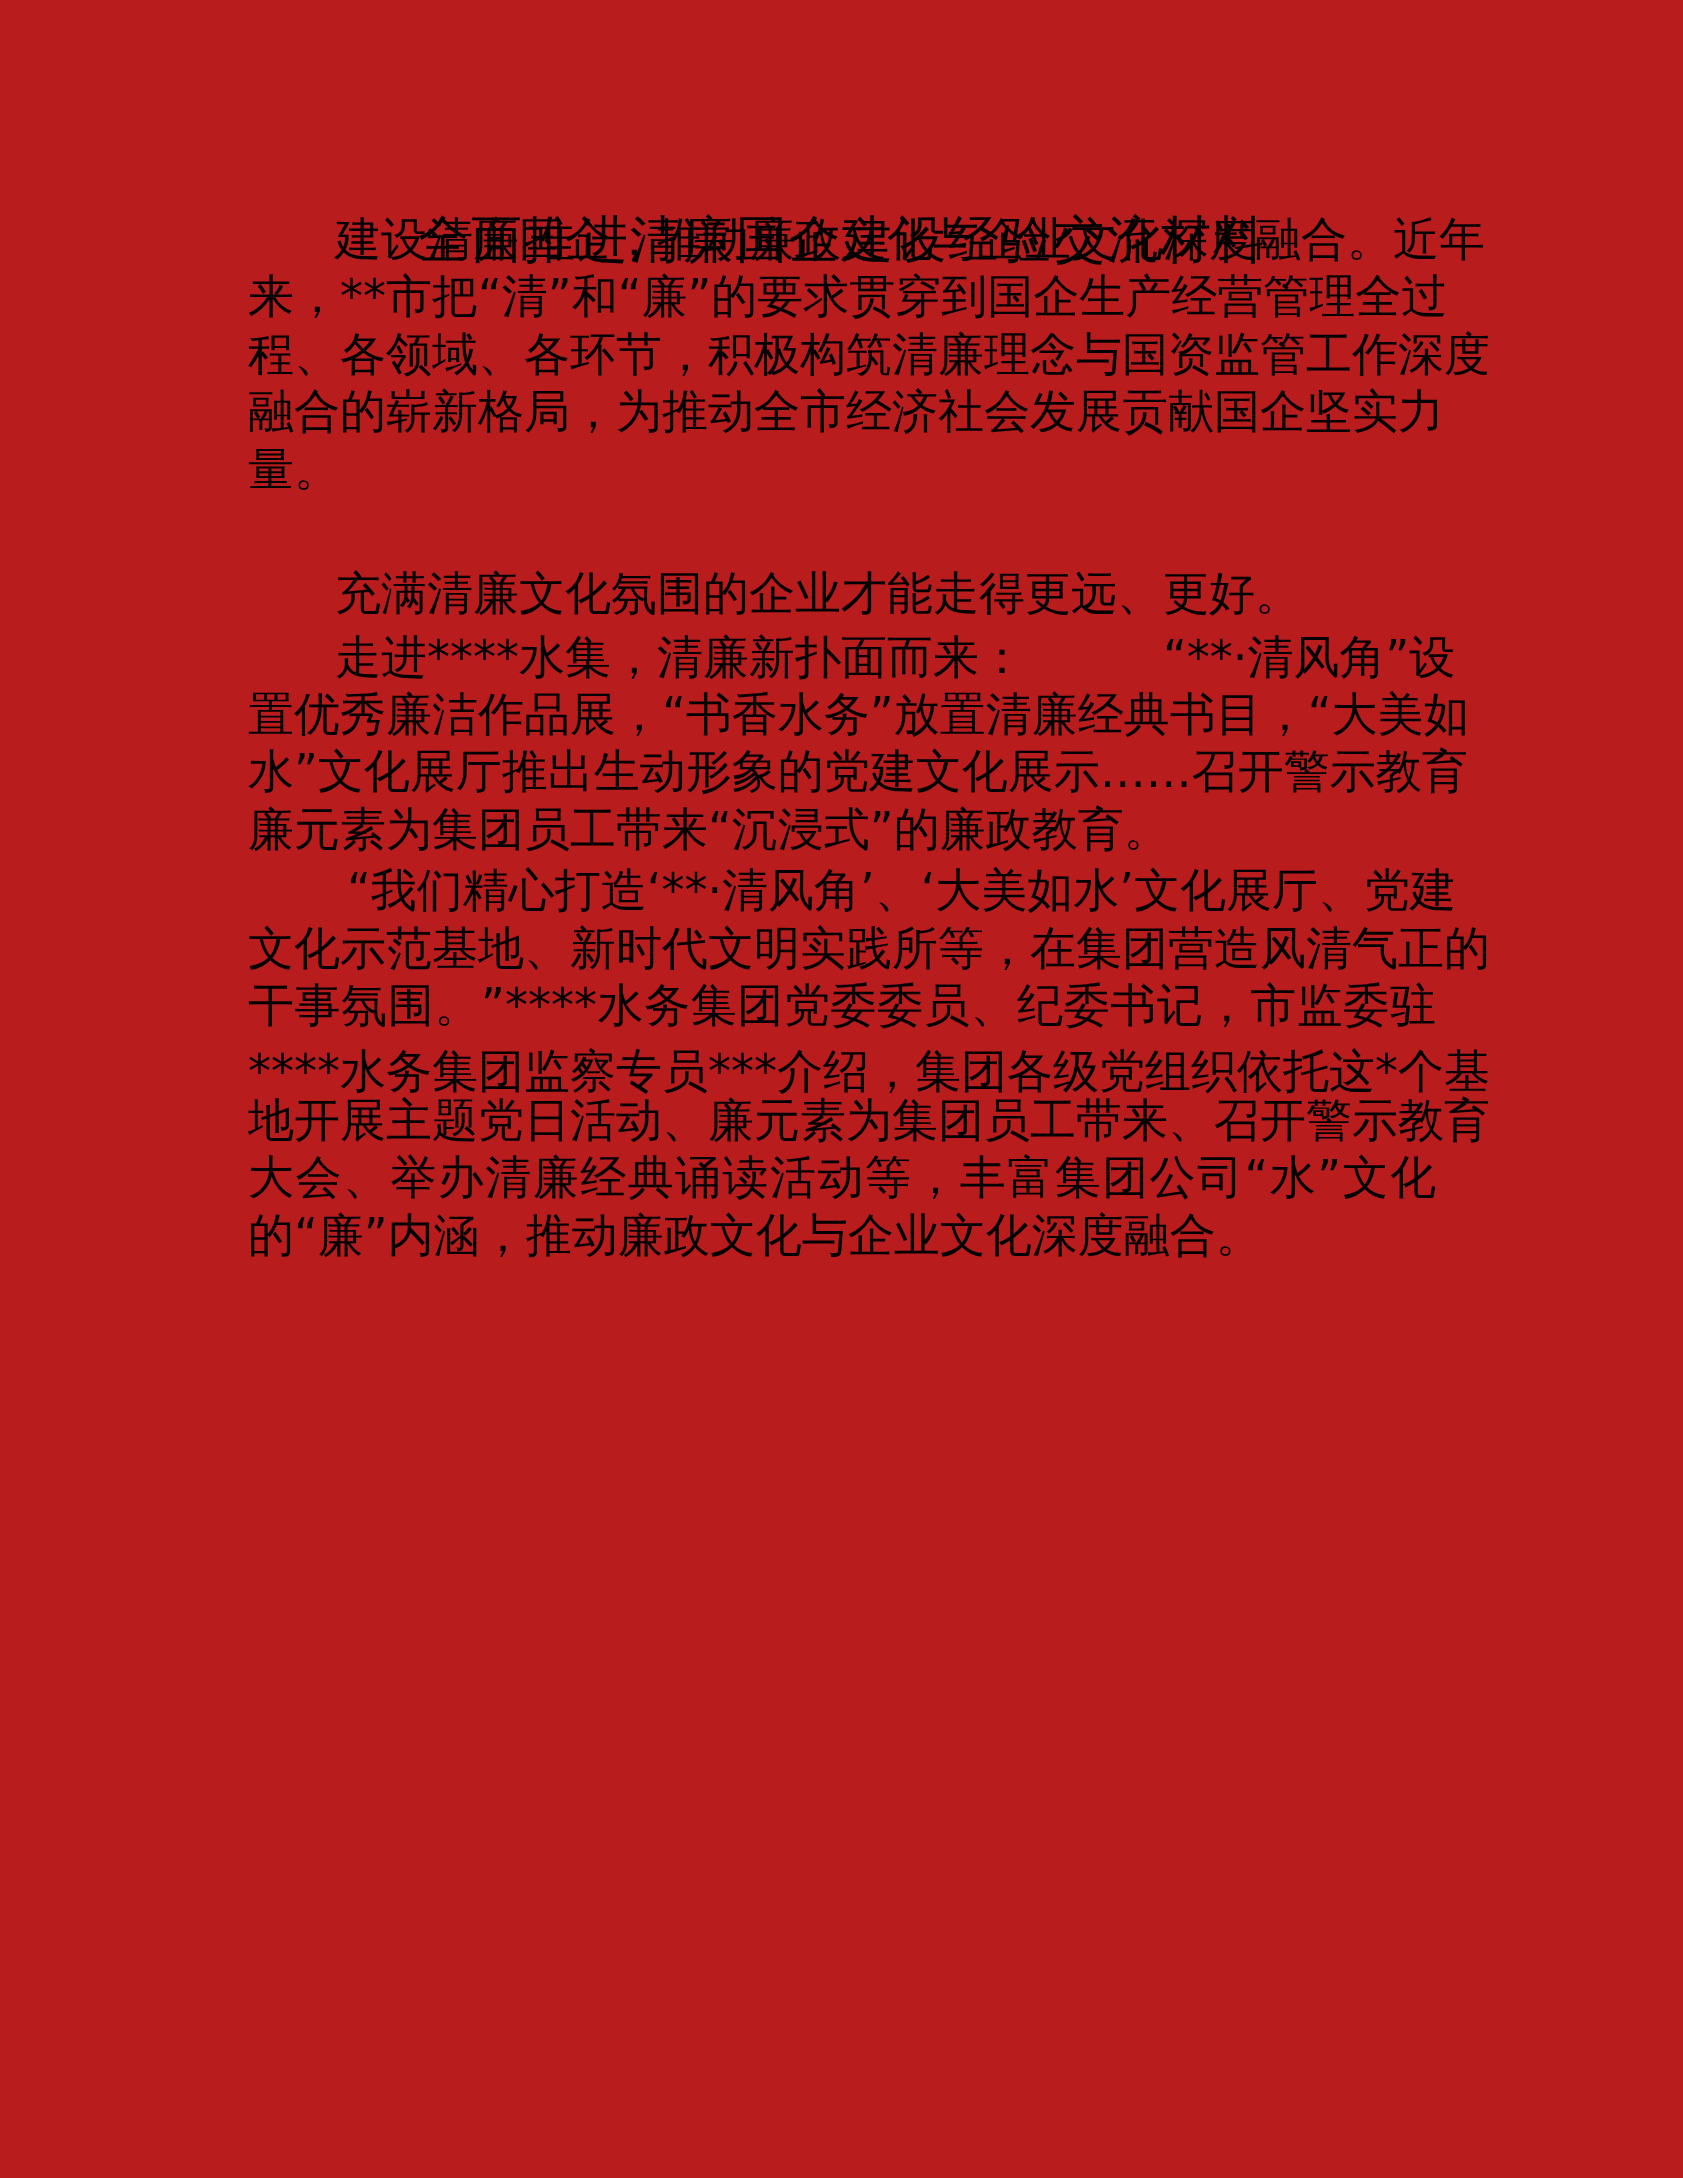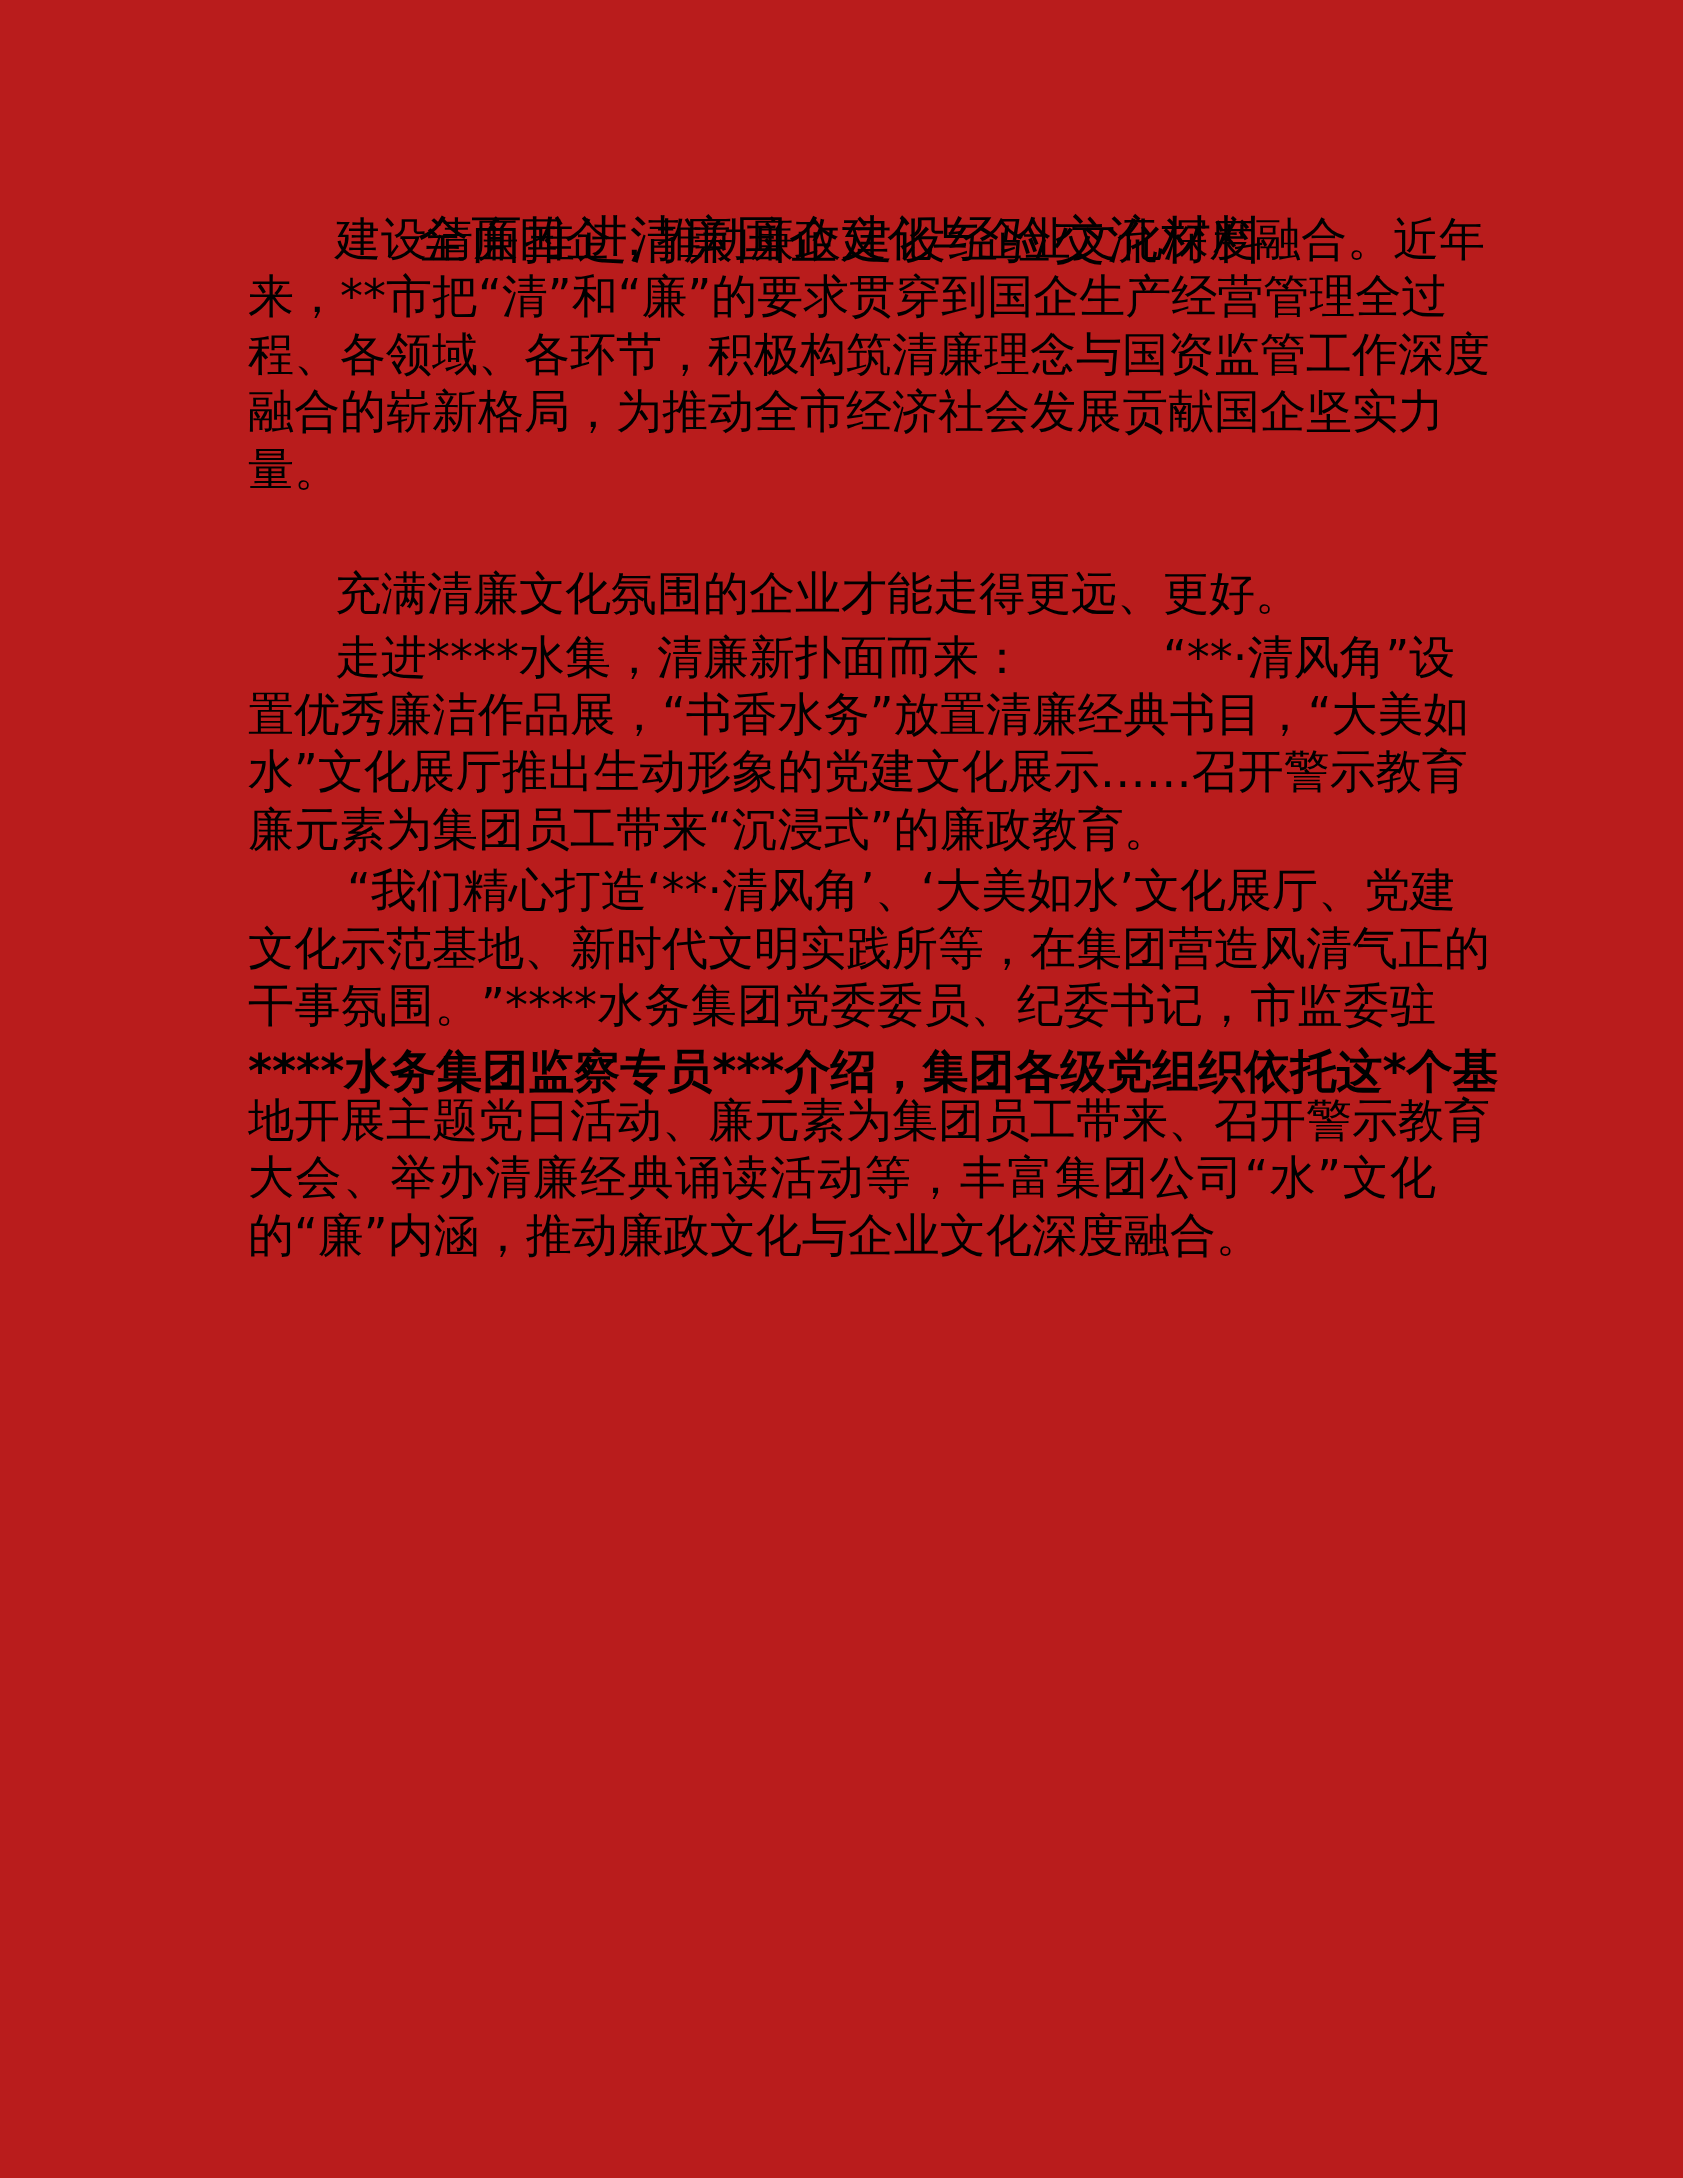--- a/index.html
+++ b/index.html
@@ -30,18 +30,18 @@
   <div class="line indent short" style="top:566px;">充满清廉文化氛围的企业才能走得更远、更好。</div>
 
   <div class="line indent" style="top:630px;">走进****水集，清廉新扑面而来：　　　“**·清风角”设</div>
   <div class="line" style="top:687px;">置优秀廉洁作品展，“书香水务”放置清廉经典书目，“大美如</div>
   <div class="line" style="top:744px;">水”文化展厅推出生动形象的党建文化展示……召开警示教育</div>
   <div class="line short" style="top:802px;">廉元素为集团员工带来“沉浸式”的廉政教育。</div>
 
   <div class="line indent" style="top:863px;margin-left:12px;">“我们精心打造‘**·清风角’、‘大美如水’文化展厅、党建</div>
   <div class="line" style="top:921px;">文化示范基地、新时代文明实践所等，在集团营造风清气正的</div>
   <div class="line" style="top:978px;">干事氛围。”****水务集团党委委员、纪委书记，市监委驻</div>
-  <div class="line" style="top:1044px;font-weight:bold;">****水务集团监察专员***介绍，集团各级党组织依托这*个基</div>
+  <div class="line" style="top:1044px;">****水务集团监察专员***介绍，集团各级党组织依托这*个基</div>
   <div class="line" style="top:1093px;">地开展主题党日活动、廉元素为集团员工带来、召开警示教育</div>
   <div class="line" style="top:1150px;">大会、举办清廉经典诵读活动等，丰富集团公司“水”文化</div>
   <div class="line short" style="top:1208px;">的“廉”内涵，推动廉政文化与企业文化深度融合。</div>
 </div>
 
 
 </body></html>

